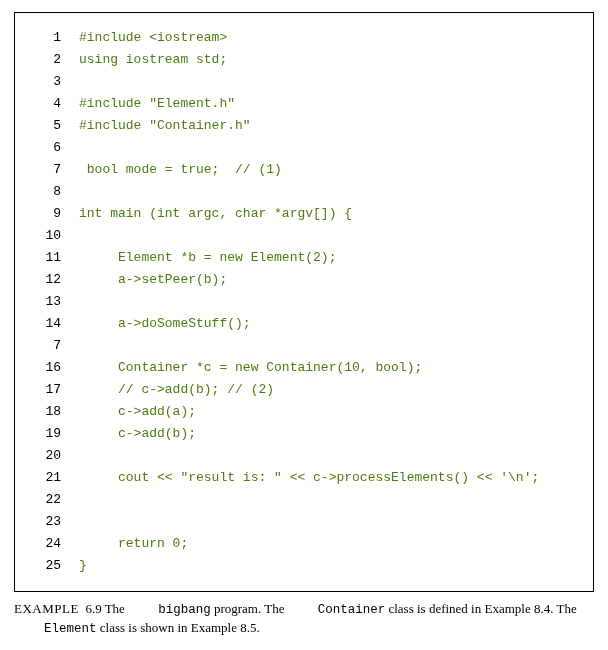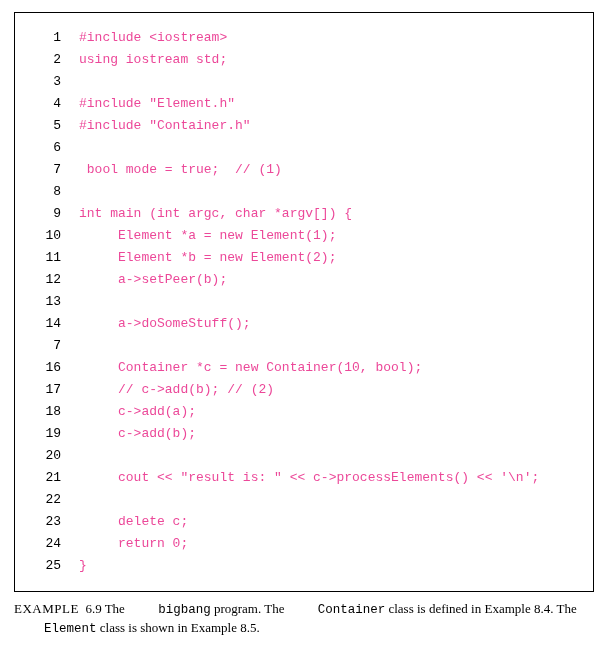--- a/index.html
+++ b/index.html
@@ -21,21 +21,21 @@
       line-height: 22px;
       white-space: pre;
     }
     .line-num {
       width: 28px;
       text-align: right;
       margin-right: 18px;
       color: #000;
     }
     .code-text {
-      color: #ec4899;
+      color: #4d7c0f;
     }
     .caption {
       margin: 6px 14px 0 14px;
       font-size: 13px;
       line-height: 1.45;
       color: #000;
     }
     .caption-label {
       font-variant: small-caps;
       letter-spacing: 0.5px;
@@ -55,34 +55,34 @@
 <div class="code-box" id="code-box">
     <div class="code-line"><span class="line-num">1</span><span class="code-text">#include &lt;iostream&gt;</span></div>
     <div class="code-line"><span class="line-num">2</span><span class="code-text">using iostream std;</span></div>
     <div class="code-line"><span class="line-num">3</span><span class="code-text"></span></div>
     <div class="code-line"><span class="line-num">4</span><span class="code-text">#include "Element.h"</span></div>
     <div class="code-line"><span class="line-num">5</span><span class="code-text">#include "Container.h"</span></div>
     <div class="code-line"><span class="line-num">6</span><span class="code-text"></span></div>
     <div class="code-line"><span class="line-num">7</span><span class="code-text"> bool mode = true;  // (1)</span></div>
     <div class="code-line"><span class="line-num">8</span><span class="code-text"></span></div>
     <div class="code-line"><span class="line-num">9</span><span class="code-text">int main (int argc, char *argv[]) {</span></div>
-    <div class="code-line"><span class="line-num">10</span><span class="code-text">     Element *a = new Element(1);</span></div>
+    <div class="code-line"><span class="line-num">10</span></div>
     <div class="code-line"><span class="line-num">11</span><span class="code-text">     Element *b = new Element(2);</span></div>
     <div class="code-line"><span class="line-num">12</span><span class="code-text">     a-&gt;setPeer(b);</span></div>
     <div class="code-line"><span class="line-num">13</span></div>
     <div class="code-line"><span class="line-num">14</span><span class="code-text">     a-&gt;doSomeStuff();</span></div>
     <div class="code-line"><span class="line-num">7</span><span class="code-text"></span></div>
     <div class="code-line"><span class="line-num">16</span><span class="code-text">     Container *c = new Container(10, bool);</span></div>
     <div class="code-line"><span class="line-num">17</span><span class="code-text">     // c-&gt;add(b); // (2)</span></div>
     <div class="code-line"><span class="line-num">18</span><span class="code-text">     c-&gt;add(a);</span></div>
     <div class="code-line"><span class="line-num">19</span><span class="code-text">     c-&gt;add(b);</span></div>
     <div class="code-line"><span class="line-num">20</span><span class="code-text"></span></div>
     <div class="code-line"><span class="line-num">21</span><span class="code-text">     cout &lt;&lt; "result is: " &lt;&lt; c-&gt;processElements() &lt;&lt; '\n';</span></div>
     <div class="code-line"><span class="line-num">22</span><span class="code-text"></span></div>
-    <div class="code-line"><span class="line-num">23</span><span class="code-text">     delete c;</span></div>
+    <div class="code-line"><span class="line-num">23</span></div>
     <div class="code-line"><span class="line-num">24</span><span class="code-text">     return 0;</span></div>
     <div class="code-line"><span class="line-num">25</span><span class="code-text">}</span></div>
   </div>
 
 <div class="caption">
   <span class="caption-label">EXAMPLE</span>
   <span>&nbsp;</span><span class="caption-num">6.9</span><span> The </span><span class="mono">bigbang</span><span> program. The </span><span class="mono">Container</span><span> class is defined in Example 8.4. The </span><span class="mono">Element</span><span> class is shown in Example 8.5.</span>
 </div>
 
 </body></html>

